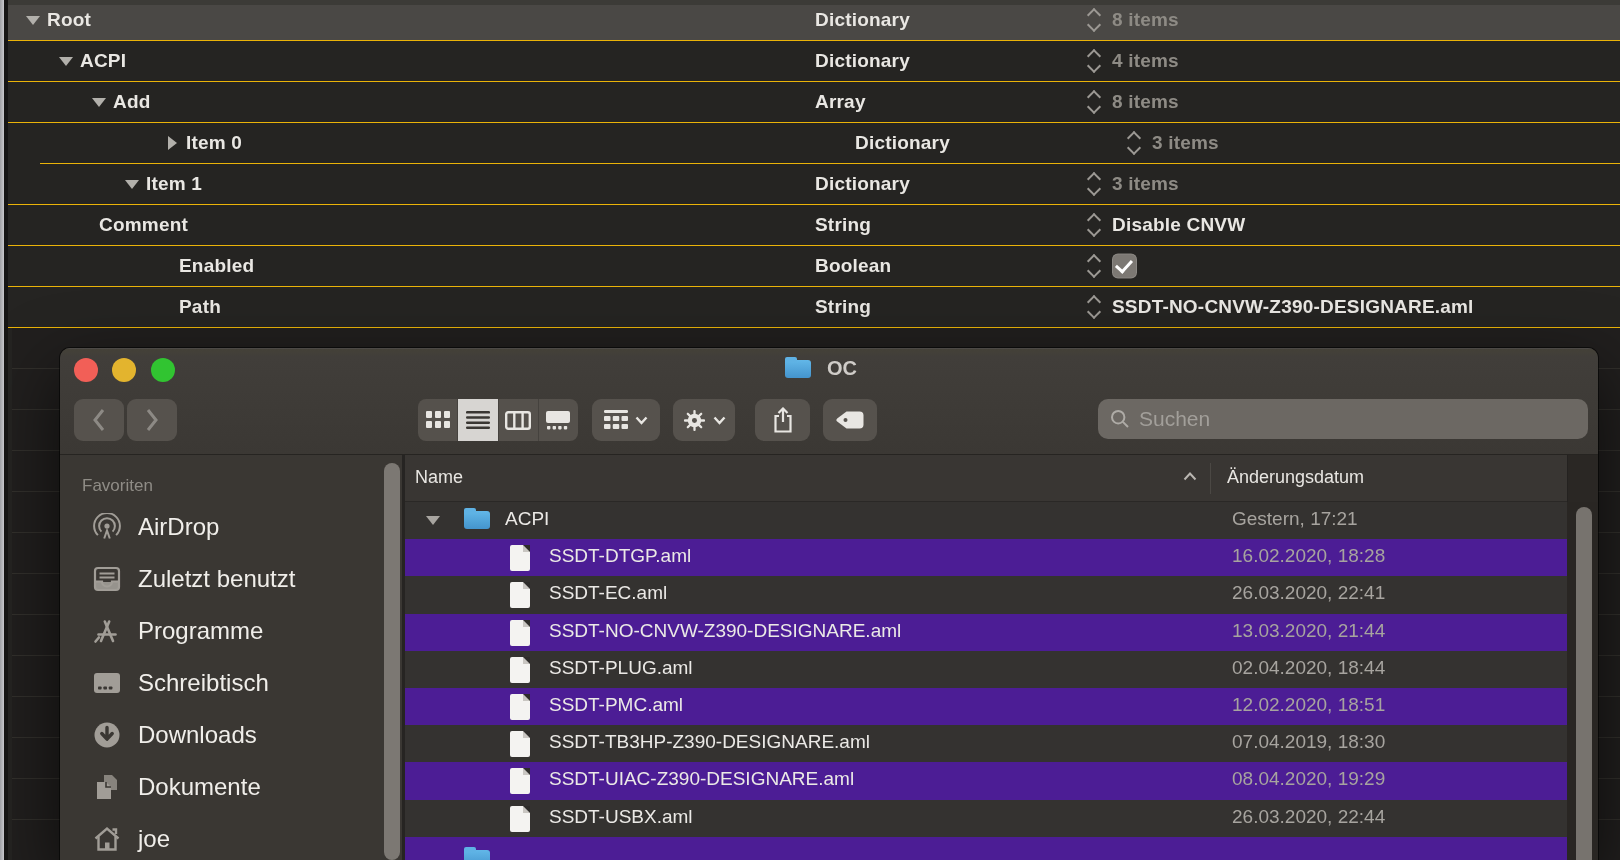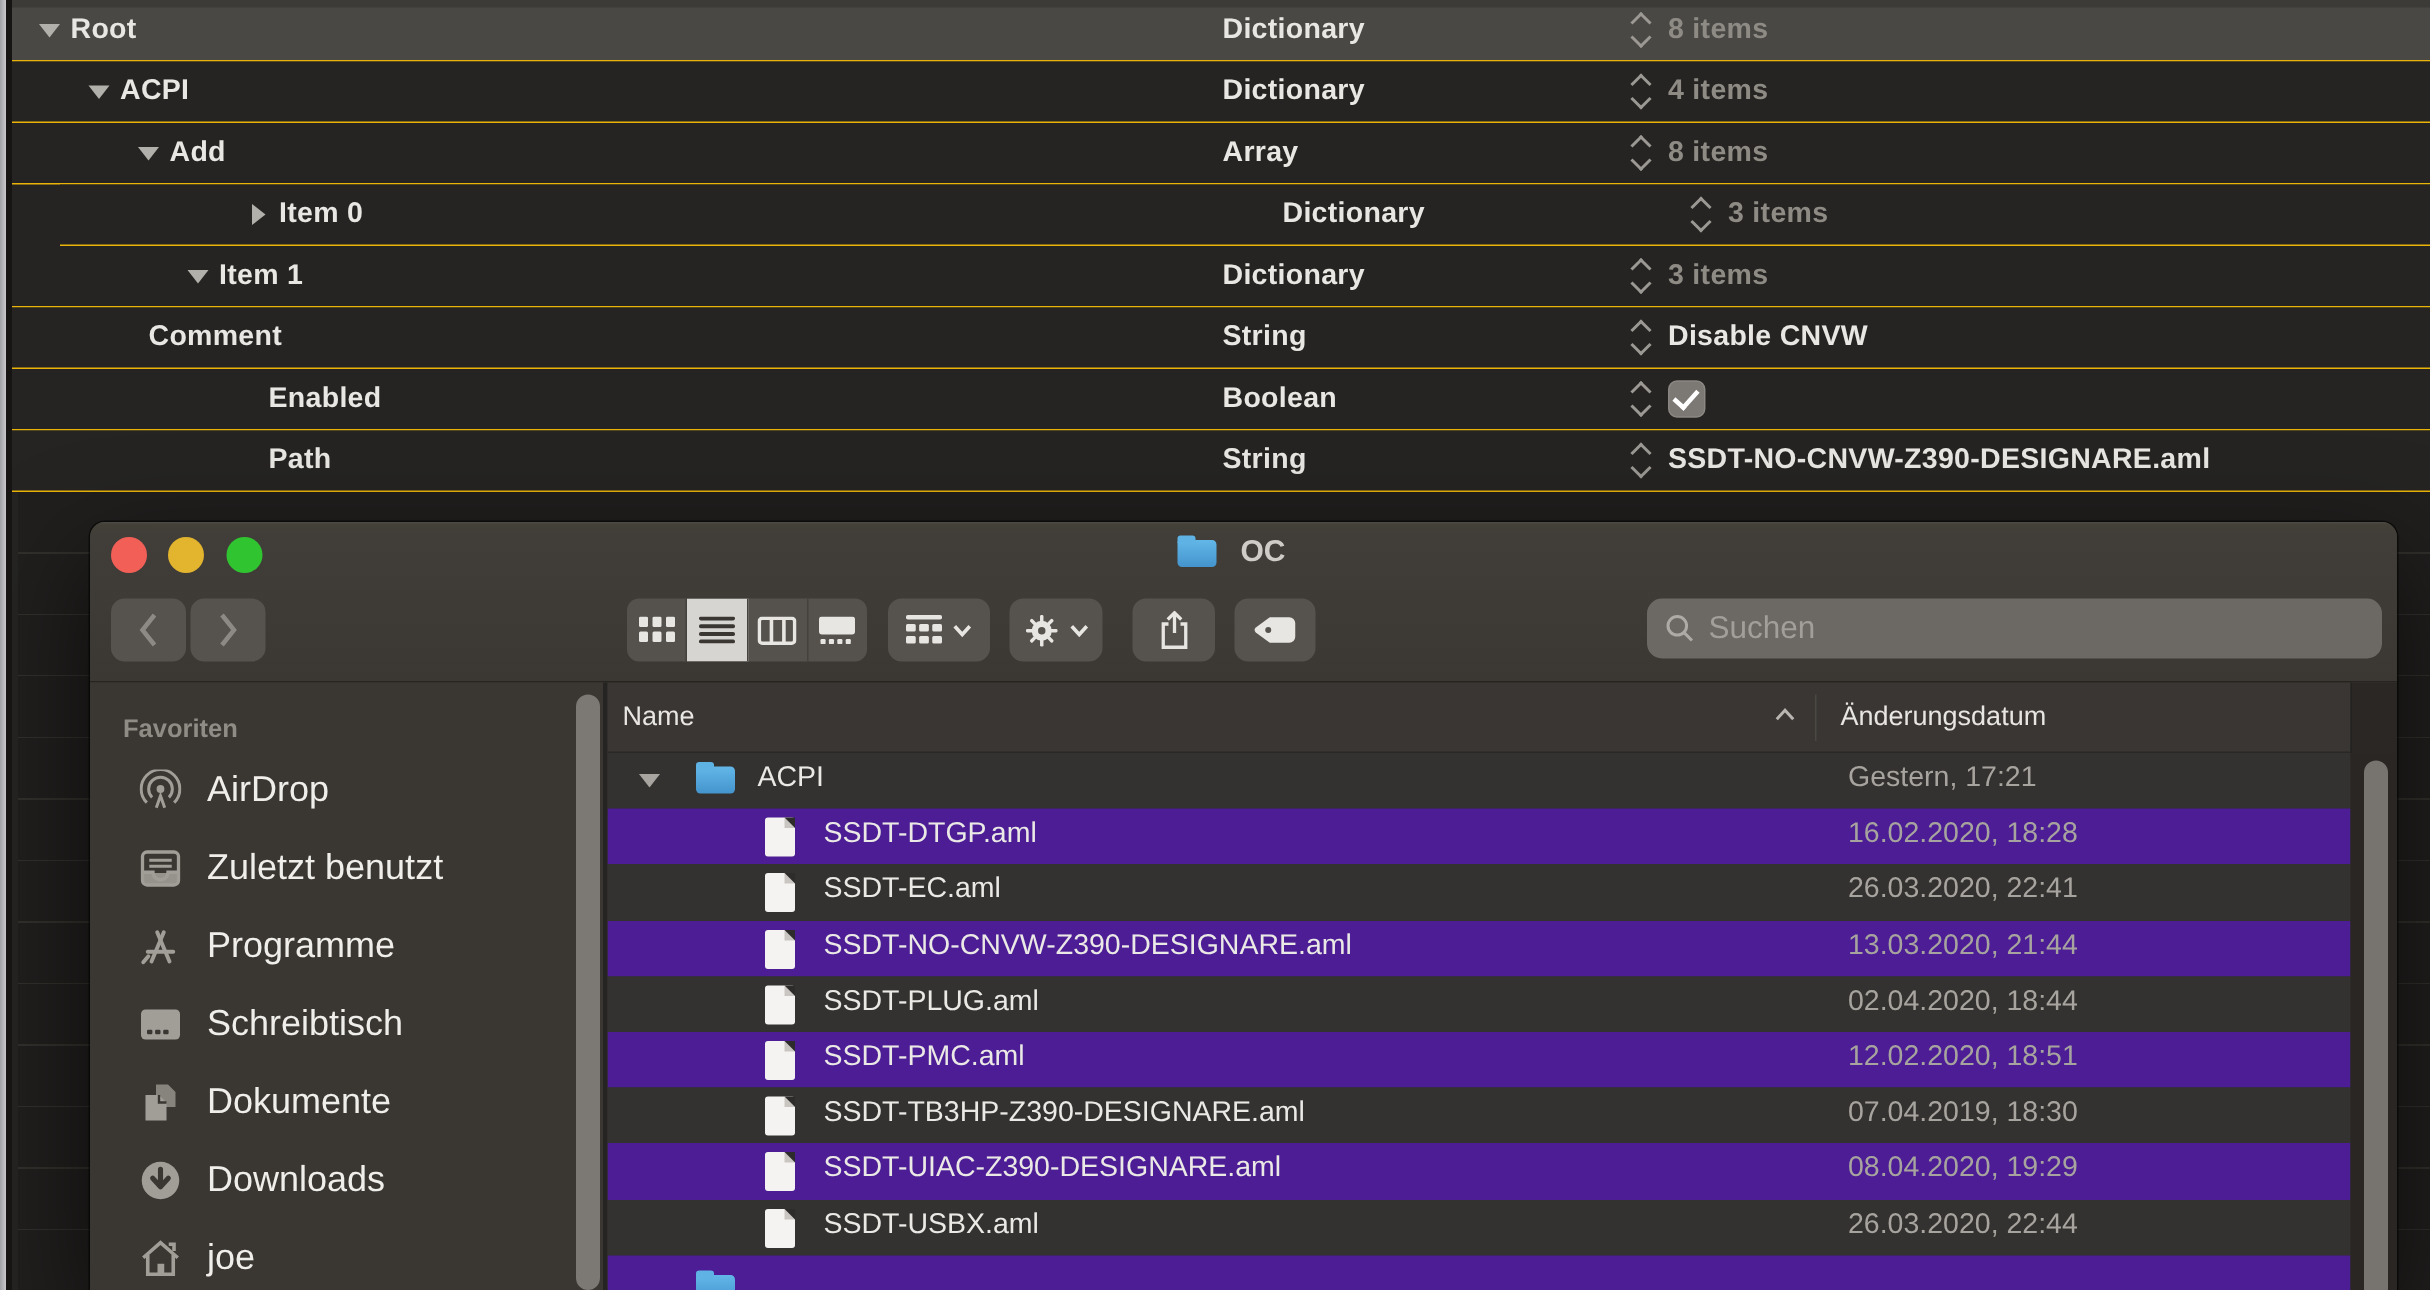--- a/index.html
+++ b/index.html
@@ -97,21 +97,21 @@
     background:#6c6863; display:flex; align-items:center; padding:0 12px; gap:9px; }
   .search input{ flex:1; background:transparent; border:none; outline:none;
     font-family:"Liberation Sans",sans-serif; font-size:21px; color:#e8e6e2; }
   .search input::placeholder{ color:#a29f9a; }
 
   
   .wbody{ position:relative; display:flex; height:405px; }
 
   .sidebar{ position:relative; width:345px; flex:none; background:#3a3733;
     border-right:3px solid #262422; padding-top:16px; }
-  .sb-head{ font-size:17px; font-weight:700; color:#8f8c86; padding-left:22px; height:30px; display:flex; align-items:center;}
+  .sb-head{ font-size:17px; font-weight:400; color:#8f8c86; padding-left:22px; height:30px; display:flex; align-items:center;}
   .sb-item{ height:52px; display:flex; align-items:center; position:relative; }
   .sb-item .sb-ico{ position:absolute; left:33px; width:28px; height:28px; color:#a19d97; display:flex; align-items:center; justify-content:center;}
   .sb-item .sb-label{ position:absolute; left:78px; font-size:24px; color:#f0eeea; }
   .sb-scroll{ position:absolute; right:2px; top:8px; bottom:0; width:16px; border-radius:8px; background:#7c7873; }
 
   .filearea{ position:relative; flex:1; background:#2e2c2a; overflow:hidden; }
   .lhead{ position:relative; height:47px; background:#393633; border-bottom:1px solid #2a2826;
     font-size:18px; color:#e8e6e2; }
   .lhead .hname{ position:absolute; left:10px; top:12px; }
   .lhead .hdate{ position:absolute; left:822px; top:12px; }
@@ -371,36 +371,36 @@
                   <rect x="1" y="1" width="26" height="20" rx="3" fill="currentColor"></rect>
                   <rect x="5" y="14.5" width="3.6" height="3" rx="0.8" fill="#3a3733"></rect>
                   <rect x="10.4" y="14.5" width="3.6" height="3" rx="0.8" fill="#3a3733"></rect>
                   <rect x="15.8" y="14.5" width="3.6" height="3" rx="0.8" fill="#3a3733"></rect>
                 </svg>
               </span>
               <span class="sb-label">Schreibtisch</span>
             </div>
             <div class="sb-item">
               <span class="sb-ico">
+                <svg width="28" height="28" viewBox="0 0 28 28">
+                  <circle cx="14" cy="14" r="12.5" fill="currentColor"></circle>
+                  <path d="M14 6.5 v11 M8.8 12.5 L14 18.2 L19.2 12.5" stroke="#3a3733" stroke-width="3.4" fill="none" stroke-linecap="round" stroke-linejoin="round"></path>
+                </svg>
+              </span>
+              <span class="sb-label">Downloads</span>
+            </div>
+            <div class="sb-item">
+              <span class="sb-ico">
                 <svg width="26" height="28" viewBox="0 0 26 28">
                   <path d="M10 2 h8 l5 5 v10 h-13 z" fill="currentColor" opacity="0.75"></path>
                   <path d="M3 9 h9 l5 5 v12 h-14 z" fill="currentColor"></path>
                   <path d="M12 9 v5 h5" fill="none" stroke="#3a3733" stroke-width="1.6"></path>
                 </svg>
               </span>
               <span class="sb-label">Dokumente</span>
-            </div>
-            <div class="sb-item">
-              <span class="sb-ico">
-                <svg width="28" height="28" viewBox="0 0 28 28">
-                  <circle cx="14" cy="14" r="12.5" fill="currentColor"></circle>
-                  <path d="M14 6.5 v11 M8.8 12.5 L14 18.2 L19.2 12.5" stroke="#3a3733" stroke-width="3.4" fill="none" stroke-linecap="round" stroke-linejoin="round"></path>
-                </svg>
-              </span>
-              <span class="sb-label">Downloads</span>
             </div>
             <div class="sb-item">
               <span class="sb-ico">
                 <svg width="28" height="26" viewBox="0 0 28 26" fill="none" stroke="currentColor" stroke-width="2.4">
                   <path d="M2.5 12.5 L14 2.5 L25.5 12.5"></path>
                   <path d="M5.5 10.5 V23.5 H22.5 V10.5"></path>
                   <rect x="12" y="16.5" width="4.5" height="7" fill="currentColor" stroke="none"></rect>
                   <path d="M19.5 3.5 h3.5 v4.5" stroke-width="2.4"></path>
                 </svg>
               </span>

